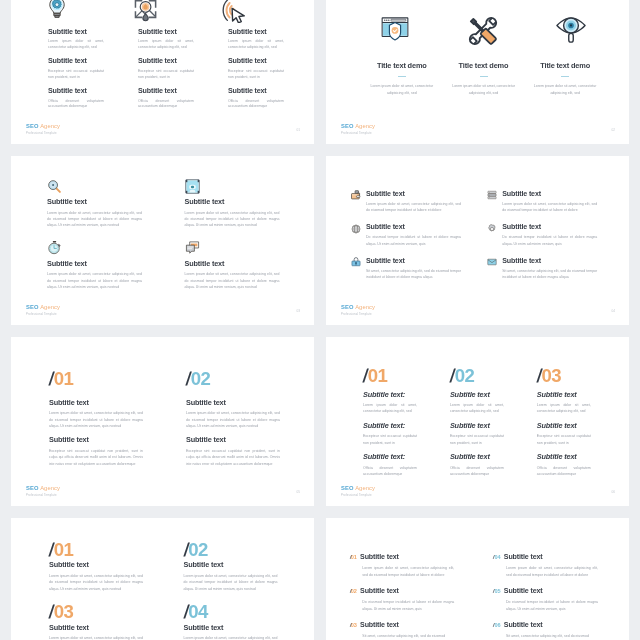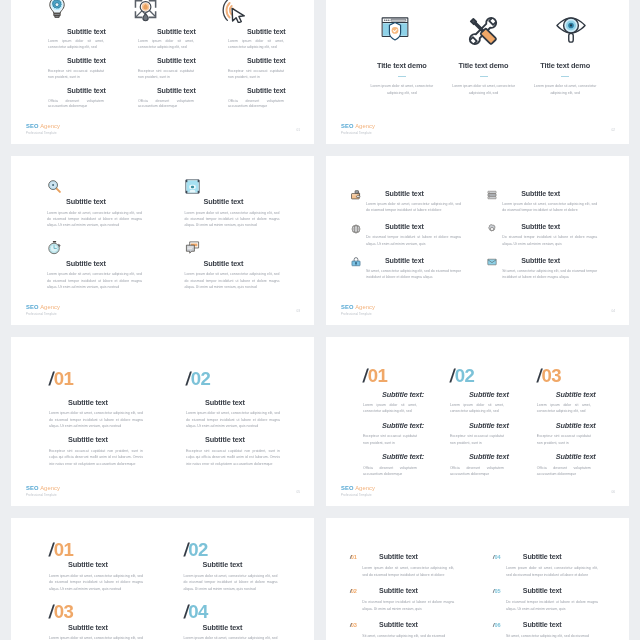--- a/index.html
+++ b/index.html
@@ -12,21 +12,21 @@
   .slide { background:#fff; position:relative; overflow:hidden; }
 
   
   .logo { position:absolute; left:15px; top:148.3px; }
   .logo .lt { font-size:5.8px; line-height:6px; letter-spacing:0.1px; font-weight:bold; white-space:nowrap; }
   .logo .lt .b { color:#58a9d4; }
   .logo .lt .o { color:#f3b079; font-weight:normal; margin-left:1.6px; }
   .logo .sub { font-size:2.8px; color:#b9bec5; letter-spacing:0.15px; margin-top:1.4px; white-space:nowrap; }
   .pagenum { position:absolute; right:14px; top:152.5px; font-size:3.2px; color:#c6cad0; }
 
-  .sub-h { font-size:7.3px; font-weight:bold; color:#3b4049; letter-spacing:-0.15px; white-space:nowrap;margin-left:19px; }
+  .sub-h { font-size:7.3px; font-weight:bold; color:#3b4049; letter-spacing:-0.15px; white-space:nowrap; }
   .para { font-size:3.5px; color:#9a9fa8; line-height:1.95; letter-spacing:0.01px; text-align:justify; }
 
   .ic svg, [class*="-ic"] svg { display:block; }
 
   .bignum { font-size:18.6px; font-weight:bold; line-height:18.6px; letter-spacing:-0.6px; }
   .bignum .slash { color:#333a44; display:inline-block; font-weight:bold; transform:skewX(-10deg) scaleX(0.85); margin-right:0.2px; }
   .bignum .num { font-weight:bold; }
   .num.n0 { color:#f0a868; }
   .num.n1 { color:#7cc2d8; }
   .num.n2 { color:#f0a868; }

